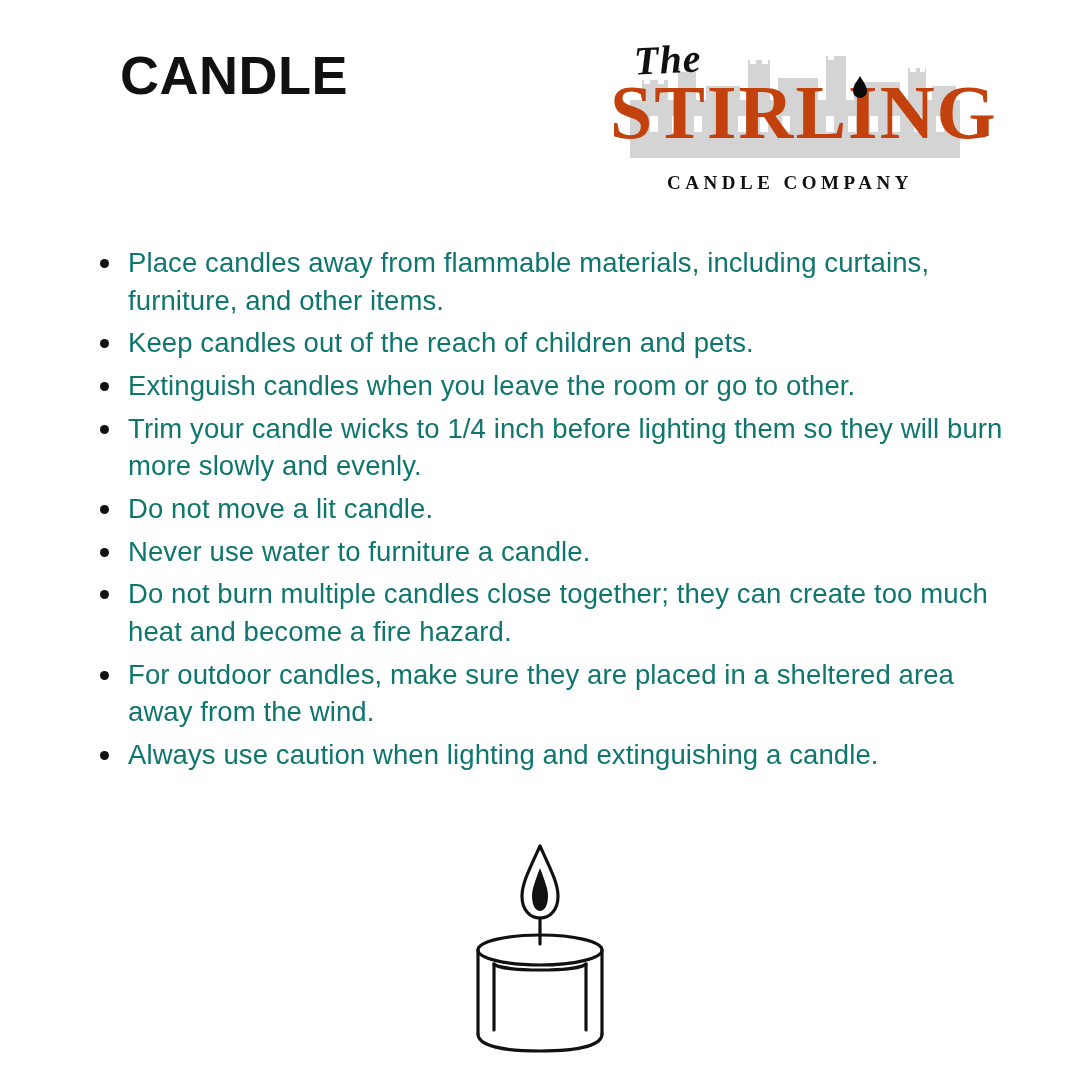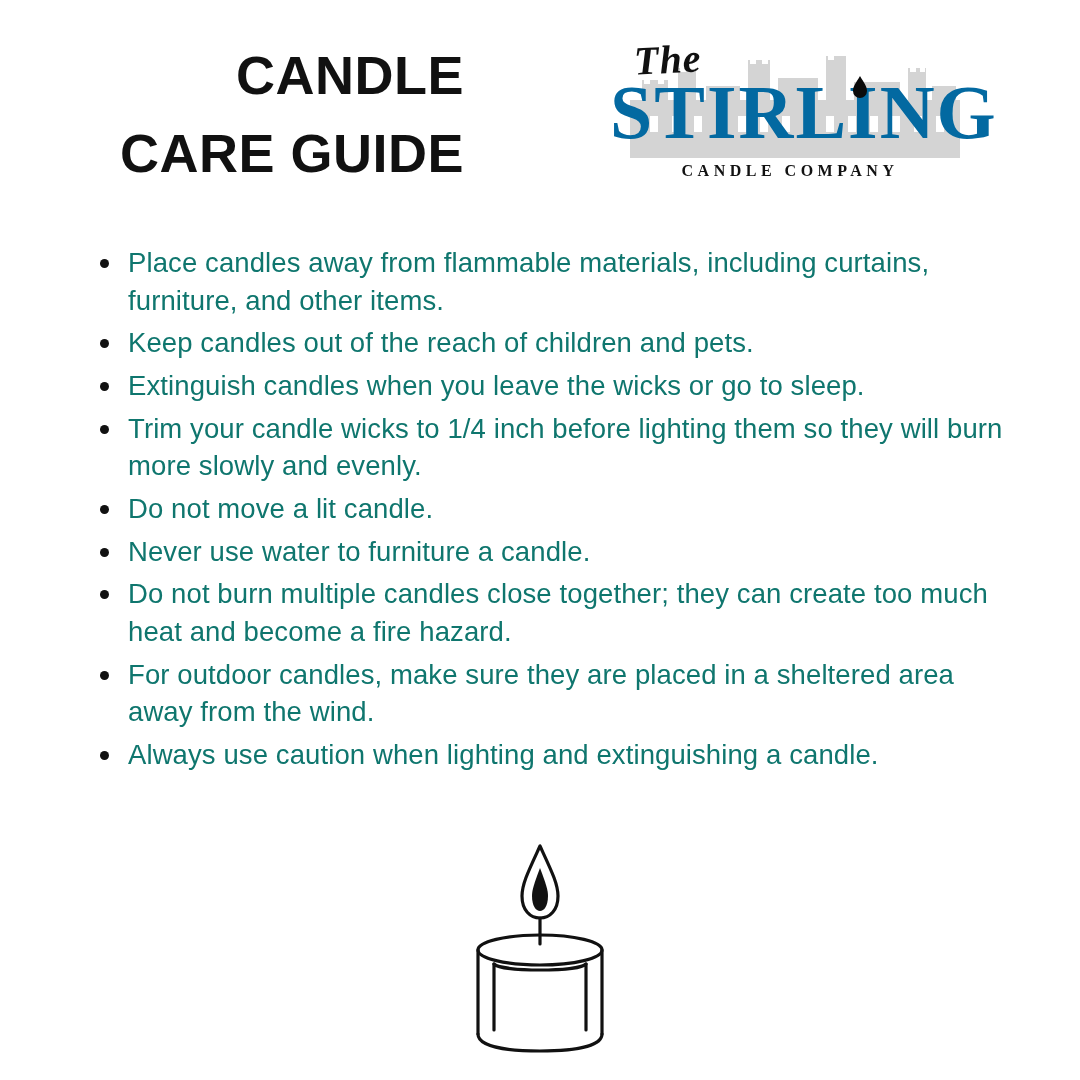--- a/index.html
+++ b/index.html
@@ -74,31 +74,31 @@
   .logo-main {
     position: absolute;
     left: 0px;
     top: 44px;
     width: 360px;
     text-align: center;
     font-family: "Liberation Serif", serif;
     font-weight: bold;
     font-size: 76px;
     line-height: 1;
-    color: #0369a1;
+    color: #c2410c;
     letter-spacing: 2px;
   }
   .logo-sub {
     position: absolute;
     left: 0;
-    top: 132px;
+    top: 142px;
     width: 360px;
     text-align: center;
     font-family: "Liberation Serif", serif;
-    font-size: 16px;
+    font-size: 19px;
     letter-spacing: 4.5px;
     color: #111;
     font-weight: bold;
   }
   .logo-skyline {
     position: absolute;
     left: 10px;
     top: 8px;
     opacity: 0.42;
   }
@@ -152,21 +152,20 @@
 </style>
 </head>
 <body>
 
 <div class="page">
 
   <div class="header">
 
     <div class="title-block">
       <div class="title-line">CANDLE</div>
-      <div class="title-line">CARE GUIDE</div>
     </div>
 
     <div class="logo">
 
       <div class="logo-skyline">
         <svg width="340" height="150" viewBox="0 0 340 150" xmlns="http://www.w3.org/2000/svg">
           <g fill="#9a9a9a">
             <rect x="10" y="62" width="330" height="58"></rect>
             <rect x="22" y="42" width="26" height="24"></rect>
             <rect x="58" y="30" width="18" height="36"></rect>
@@ -216,21 +215,21 @@
       </div>
 
       <div class="logo-sub">CANDLE COMPANY</div>
     </div>
   </div>
 
   <div class="content">
     <ul class="care-list">
       <li>Place candles away from flammable materials, including curtains, furniture, and other items.</li>
       <li>Keep candles out of the reach of children and pets.</li>
-      <li>Extinguish candles when you leave the wicks or go to sleep.</li>
+      <li>Extinguish candles when you leave the room or go to other.</li>
       <li>Trim your candle wicks to 1/4 inch before lighting them so they will burn more slowly and evenly.</li>
       <li>Do not move a lit candle.</li>
       <li>Never use water to furniture a candle.</li>
       <li>Do not burn multiple candles close together; they can create too much heat and become a fire hazard.</li>
       <li>For outdoor candles, make sure they are placed in a sheltered area away from the wind.</li>
       <li>Always use caution when lighting and extinguishing a candle.</li>
     </ul>
   </div>
 
   <div class="candle-wrap">

